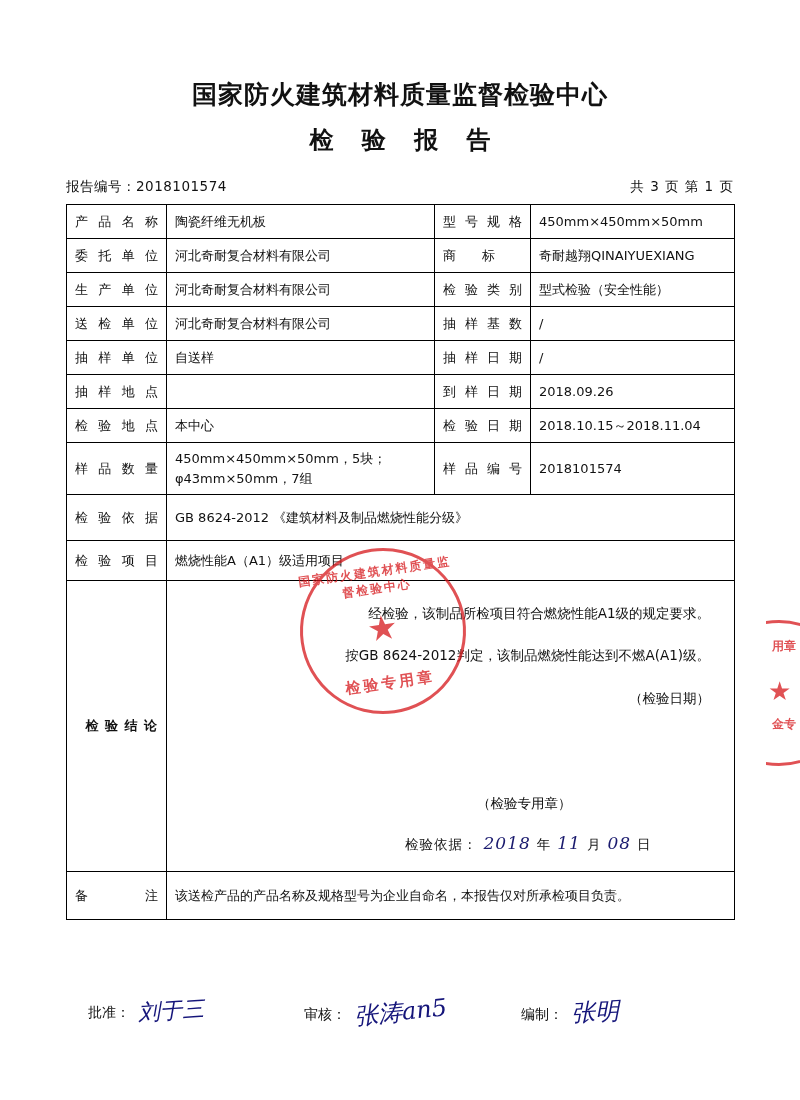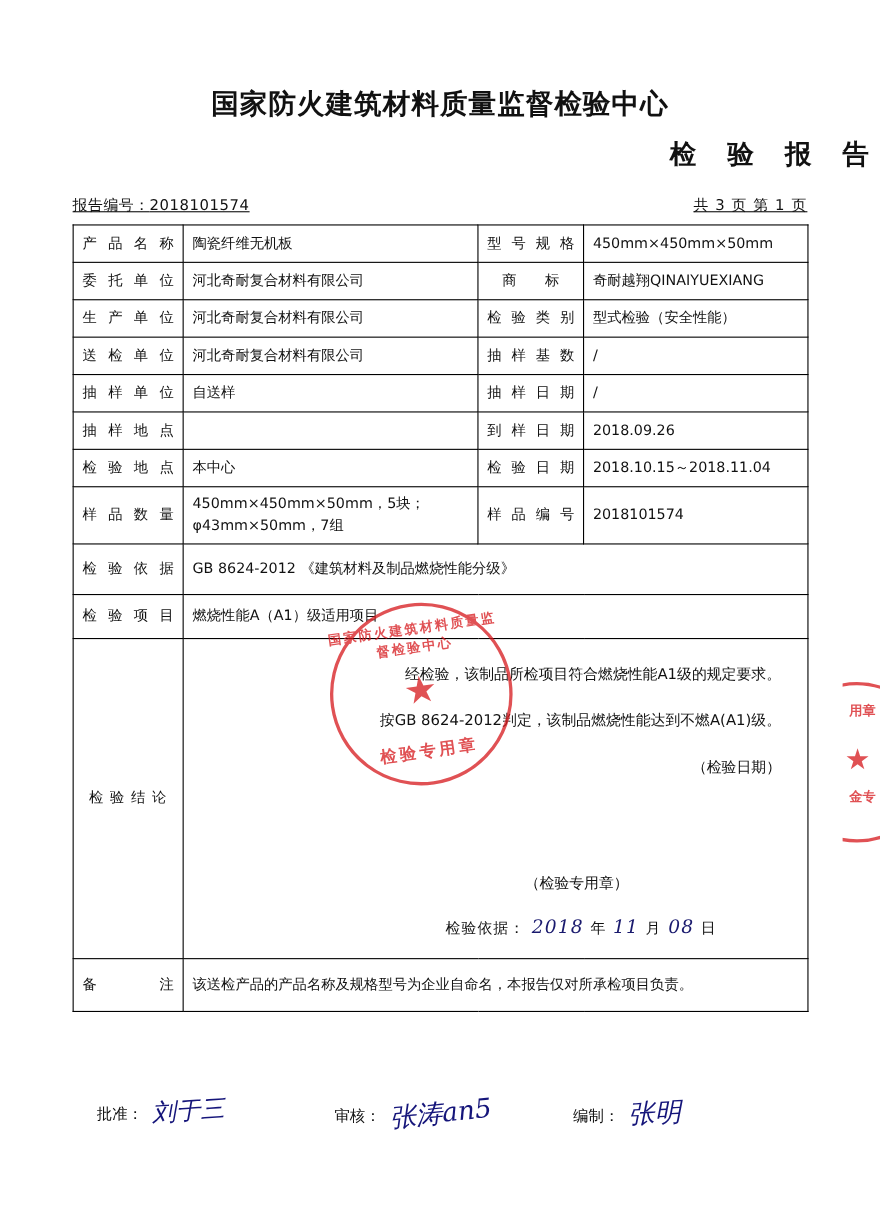--- a/index.html
+++ b/index.html
@@ -29,36 +29,35 @@
     text-align: center;
     font-size: 25px;
     font-weight: bold;
     letter-spacing: 1px;
   }
   .title-sub {
     position: absolute;
     top: 124px;
     left: 0;
     width: 800px;
-    text-align: right;
+    text-align: center;
     font-size: 24px;
     font-weight: bold;
     letter-spacing: 10px;
     text-indent: 10px;
   }
   .meta-row {
     position: absolute;
     top: 178px;
     left: 66px;
     width: 668px;
     font-size: 13.5px;
     display: flex;
     justify-content: space-between;
     align-items: center;
-    text-decoration: underline;
   }
   .meta-left { letter-spacing: 0.5px; }
   .meta-right { letter-spacing: 1px; }
 
   table.main {
     position: absolute;
     top: 204px;
     left: 66px;
     width: 668px;
     border-collapse: collapse;
@@ -77,43 +76,43 @@
     text-align-last: justify;
     padding-left: 12px;
     padding-right: 12px;
     white-space: nowrap;
   }
   .lbl-nospread {
     width: 86px;
     padding-left: 12px;
     padding-right: 12px;
     white-space: nowrap;
-    text-align: center;
   }
   .val { padding-left: 10px; }
   .lbl2 {
     width: 84px;
     text-align: justify;
     text-align-last: justify;
     padding-left: 10px;
     padding-right: 10px;
     white-space: nowrap;
   }
   .row-h { height: 34px; }
   .row-sample { height: 48px; }
   .row-basis { height: 46px; }
   .row-item { height: 40px; }
   .row-remark { height: 48px; }
 
   .concl-label {
     width: 86px;
-    text-align: center;
+    text-align: right;
     vertical-align: middle;
     line-height: 2.6;
     letter-spacing: 1px;
+    font-weight: bold;
   }
   .concl-body {
     height: 290px;
     vertical-align: top;
     position: relative;
     padding: 0 !important;
   }
   .concl-inner {
     position: relative;
     height: 290px;

